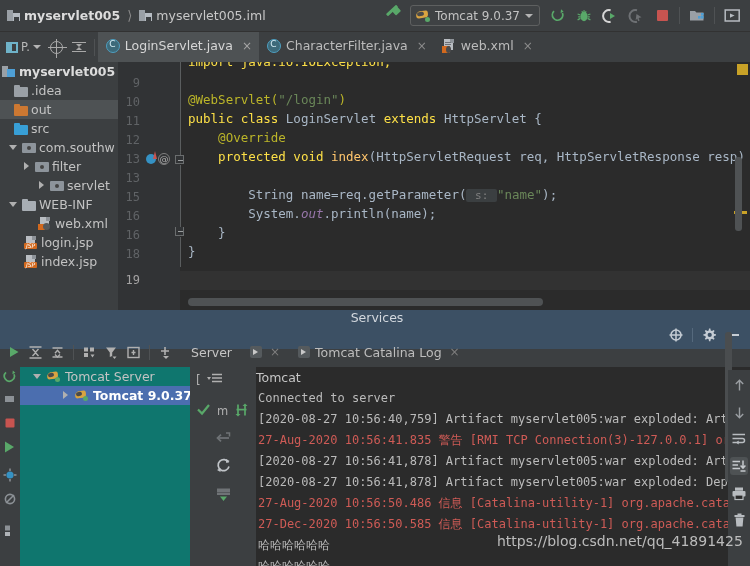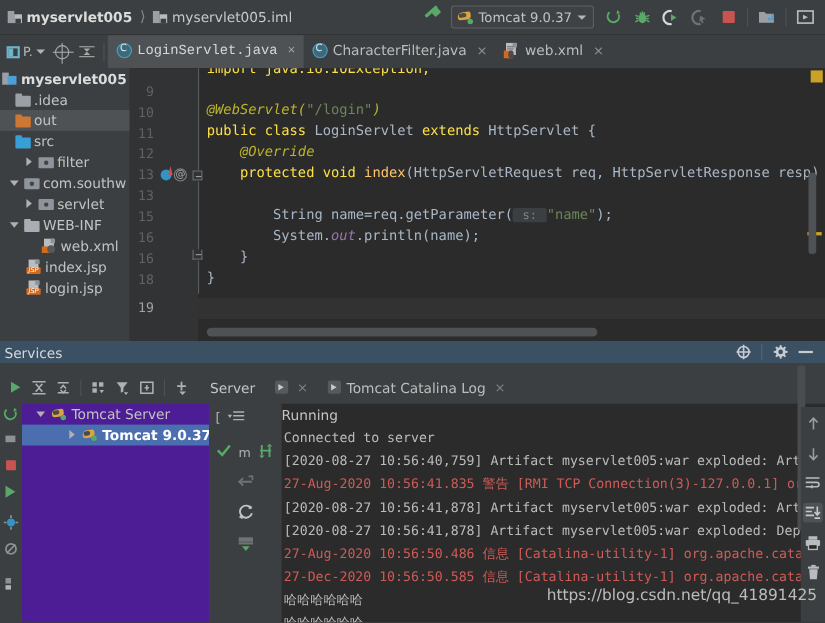--- a/index.html
+++ b/index.html
@@ -84,21 +84,21 @@
   .collapse-ico .l2{left:0;top:10.5px;width:14px;height:1.4px;}
   .collapse-ico .t1{left:4px;top:3px;width:0;height:0;background:none;border-left:3px solid transparent;border-right:3px solid transparent;border-top:3.5px solid #a9a9a9;}
   .collapse-ico .t2{left:4px;top:6px;width:0;height:0;background:none;border-left:3px solid transparent;border-right:3px solid transparent;border-bottom:3.5px solid #a9a9a9;}
 
   .tabs { display:flex; align-items:stretch; height:30px; }
   .tab {
     display:flex; align-items:center; gap:5px; padding:0 7px 0 8px;
     height:30px; font-size:12.5px; color:#bcbcbc;
     border-bottom: 3px solid transparent; position:relative;
   }
-  .tab.active { background:#4e5254; color:#d6d6d6;font-family:Liberation Mono, monospace; }
+  .tab.active { background:#4e5254; color:#d6d6d6; }
   .tab .x { color:#8c8c8c; font-size:12px; margin-left:4px; }
   .tab.active .x { color:#a5a5a5; }
 
   .jclass-ico{width:14px;height:14px;border-radius:50%;background:#3d6a7a;border:1.5px solid #4e9fc0;position:relative;}
   .jclass-ico::after{content:'C';position:absolute;left:0;top:-1px;width:11px;text-align:center;font-size:9px;color:#d6eef7;font-family:"DejaVu Sans",sans-serif;}
   .xml-ico{width:14px;height:14px;position:relative;}
   .xml-ico .pg{position:absolute;left:2px;top:0;width:9px;height:11px;background:#b9bdc2;}
   .xml-ico .fold{position:absolute;left:8px;top:0;width:4px;height:4px;background:#8e9399;}
   .xml-ico .lines{position:absolute;left:3px;top:3px;width:6px;height:1px;background:#6d7177;box-shadow:0 2px 0 #6d7177;}
   .xml-ico .badge{position:absolute;left:0;top:7px;width:8px;height:7px;background:#d2691e;}
@@ -153,21 +153,21 @@
   .gline { position:absolute; right:40px; font-size:12px; color:#606366; text-align:right; width:22px; }
   .gline.cur { color:#a4a3a3; }
   .cur-line-band { position:absolute; left:0; width:632px; height:19px; background:#323232; }
   .fold-col { position:absolute; left:56px; top:0; width:14px; height:248px; }
   .fold-line { position:absolute; left:6px; width:1px; background:#5a5d5e; }
   .fold-box { position:absolute; width:9px; height:9px; border:1px solid #6a6d6e; background:#313335; }
   .fold-box::after{content:'';position:absolute;left:1.5px;top:3.5px;width:5px;height:1px;background:#9a9d9e;}
   .fold-box.bottom{border-top:none;}
   .code { position:absolute; left:70px; top:0; font-size:12.5px; line-height:19px; white-space:pre; }
   .cl { position:absolute; left:0; white-space:pre; }
-  .k-anno { color:#bbb529;font-style:italic; }
+  .k-anno { color:#bbb529; }
   .k-key  { color:#fde047; }
   .k-str  { color:#6a8759; }
   .k-type { color:#a9b7c6; }
   .k-meth { color:#ffc66d; }
   .k-static{ color:#9876aa; font-style:italic; }
   .hintbox { background:#3b3f41; color:#808080; font-size:11px; padding:0 2px; border-radius:2px; }
 
   .bp-ico { position:absolute; width:10px; height:10px; border-radius:50%; background:#3592c4; }
   .bp-arrow { position:absolute; width:0;height:0;border-left:2px solid transparent;border-right:2px solid transparent;border-bottom:8px solid #c75450; }
   .ovr-ico { position:absolute; width:12px;height:12px;border-radius:50%;border:1px solid #808080;color:#b0b0b0;font-size:9px;text-align:center;line-height:10px;font-family:"DejaVu Sans",sans-serif; }
@@ -175,22 +175,22 @@
   .ed-scroll-v { position:absolute; right:8px; top:95px; width:7px; height:74px; background:#4f5254; border-radius:3px; }
   .ed-marker-top { position:absolute; right:2px; top:2px; width:11px; height:11px; background:#c9a227; }
   .ed-marker-warn { position:absolute; right:3px; top:149px; width:13px; height:3px; background:#c9a227; }
   .ed-scroll-h { position:absolute; left:70px; bottom:4px; width:355px; height:8px; background:#4f5254; border-radius:4px; }
 
   
   .services {
     position:absolute; left:0; top:310px; width:750px; height:256px; background:#3c3f41;
   }
   .svc-header {
-    position:absolute; left:0; top:0; width:750px; height:20px;
-    background:#3c5064; display:flex; align-items:center;
+    position:absolute; left:0; top:0; width:750px; height:39px;
+    background:#3c5064; display:flex; align-items:center;flex-direction:column;
   }
   .svc-title { padding-left:4px; font-size:12.5px; color:#d3d8de; }
   .svc-hdr-right { margin-left:auto; display:flex; align-items:center; gap:3px; padding-right:8px; }
   .hdr-ico { width:20px;height:20px;display:flex;align-items:center;justify-content:center; }
   .sep-v { width:1px;height:14px;background:#55697d;margin:0 3px; }
   .minus{width:13px;height:1.6px;background:#c5ccd4;}
 
   .svc-toolbar {
     position:absolute; left:0; top:27px; width:750px; height:30px;
     display:flex; align-items:center;
@@ -204,21 +204,21 @@
   .svc-tab .x { color:#7e7e7e;font-size:12px;margin-left:3px; }
   .log-ico{width:12px;height:12px;background:#555a5d;border-radius:2px;position:relative;}
   .log-ico::after{content:'';position:absolute;left:3px;top:2.5px;border-top:3.5px solid transparent;border-bottom:3.5px solid transparent;border-left:5px solid #c8c8c8;}
 
   
   .left-strip { position:absolute; left:0; top:57px; width:20px; height:199px; }
   .ls-ico { position:absolute; left:2px; width:16px; height:16px; }
 
   .svc-tree {
     position:absolute; left:20px; top:57px; width:170px; height:199px;
-    background:#4c1d95; overflow:hidden;text-align:center;
+    background:#0f766e; overflow:hidden;text-align:center;
   }
   .svc-tree .tree-row.sel { background:#4b6eaf; color:#ffffff; font-weight:bold; }
   .tomcat-sm { width:15px;height:12px;position:relative;flex:none;margin-right:4px; }
   .tomcat-sm .body{position:absolute;left:1px;top:1px;width:11px;height:7px;background:#d9a441;border-radius:5px 2px 4px 3px;transform:rotate(-8deg);}
   .tomcat-sm .dark{position:absolute;left:2px;top:2px;width:6px;height:4px;background:#4a4a4a;border-radius:3px;transform:rotate(-10deg);}
   .tomcat-sm .dot{position:absolute;left:9px;top:6px;width:5px;height:5px;background:#59a869;border-radius:50%;}
   .run-tri{width:0;height:0;border-top:5px solid transparent;border-bottom:5px solid transparent;border-left:8px solid #59a869;flex:none;margin-right:5px;}
 
   .svc-midbar {
     position:absolute; left:190px; top:57px; width:66px; height:199px; background:#3c3f41;
@@ -404,39 +404,39 @@
     </div>
 
     <div class="tree-row" style="padding-left:14px">
       <span class="f-ico f-blue">
           <i class="tab-"></i>
           <i class="bd"></i>
         </span>
       <span>src</span>
     </div>
 
+    <div class="tree-row" style="padding-left:8px">
+      <span class="arrow down"></span>
+      <span class="pkg-ico" style="margin-left:3px">
+          <i class="bd"></i>
+          <i class="dot"></i>
+        </span>
+      <span>com.southw</span>
+    </div>
+
     <div class="tree-row" style="padding-left:21px">
       <span class="arrow right"></span>
       <span class="pkg-ico" style="margin-left:3px">
           <i class="bd"></i>
           <i class="dot"></i>
         </span>
       <span>filter</span>
     </div>
 
-    <div class="tree-row" style="padding-left:8px">
-      <span class="arrow down"></span>
-      <span class="pkg-ico" style="margin-left:3px">
-          <i class="bd"></i>
-          <i class="dot"></i>
-        </span>
-      <span>com.southw</span>
-    </div>
-
-    <div class="tree-row" style="padding-left:21px">
+    <div class="tree-row" style="padding-left:36px">
       <span class="arrow right"></span>
       <span class="pkg-ico" style="margin-left:3px">
           <i class="bd"></i>
           <i class="dot"></i>
         </span>
       <span>servlet</span>
     </div>
 
 
     <div class="tree-row" style="padding-left:8px">
@@ -459,32 +459,32 @@
     </div>
 
     <div class="tree-row" style="padding-left:24px">
       <span class="jsp-ico">
           <i class="pg"></i>
           <i class="fold"></i>
           <i class="badge">
             <span>JSP</span>
           </i>
         </span>
-      <span>index.jsp</span>
+      <span>login.jsp</span>
     </div>
 
     <div class="tree-row" style="padding-left:24px">
       <span class="jsp-ico">
           <i class="pg"></i>
           <i class="fold"></i>
           <i class="badge">
             <span>JSP</span>
           </i>
         </span>
-      <span>login.jsp</span>
+      <span>index.jsp</span>
     </div>
   </div>
 
   <div class="editor">
     <div class="cur-line-band" style="top:209px"></div>
     <div class="gutter">
       <div class="gline" style="top:14px">9</div>
       <div class="gline" style="top:33px">10</div>
       <div class="gline" style="top:52px">11</div>
       <div class="gline" style="top:71px">12</div>
@@ -740,21 +740,21 @@
               <rect x="2" y="2.5" width="13" height="4" fill="#6f7376"></rect>
               <rect x="2" y="7" width="13" height="2" fill="#6f7376"></rect>
               <path d="M8.5 15 L5 10.5 H12 Z" fill="#59a869"></path>
             </svg>
           </span>
         </div>
       </div>
     </div>
 
     <div class="console"></div>
-    <span class="out-tab">Running</span>
+    <span class="out-tab">Tomcat</span>
 
     <div class="log-lines">
       <div class="log-line lg-normal" style="top:0px">Connected to server</div>
       <div class="log-line lg-normal" style="top:21px">[2020-08-27 10:56:40,759] Artifact myservlet005:war exploded: Arti</div>
       <div class="log-line lg-red" style="top:42px">27-Aug-2020 10:56:41.835 警告 [RMI TCP Connection(3)-127.0.0.1] or</div>
       <div class="log-line lg-normal" style="top:63px">[2020-08-27 10:56:41,878] Artifact myservlet005:war exploded: Arti</div>
       <div class="log-line lg-normal" style="top:84px">[2020-08-27 10:56:41,878] Artifact myservlet005:war exploded: Depl</div>
       <div class="log-line lg-red" style="top:105px">27-Aug-2020 10:56:50.486 信息 [Catalina-utility-1] org.apache.cata</div>
       <div class="log-line lg-red" style="top:126px">27-Dec-2020 10:56:50.585 信息 [Catalina-utility-1] org.apache.cata</div>
       <div class="log-line lg-normal" style="top:147px">哈哈哈哈哈哈</div>

